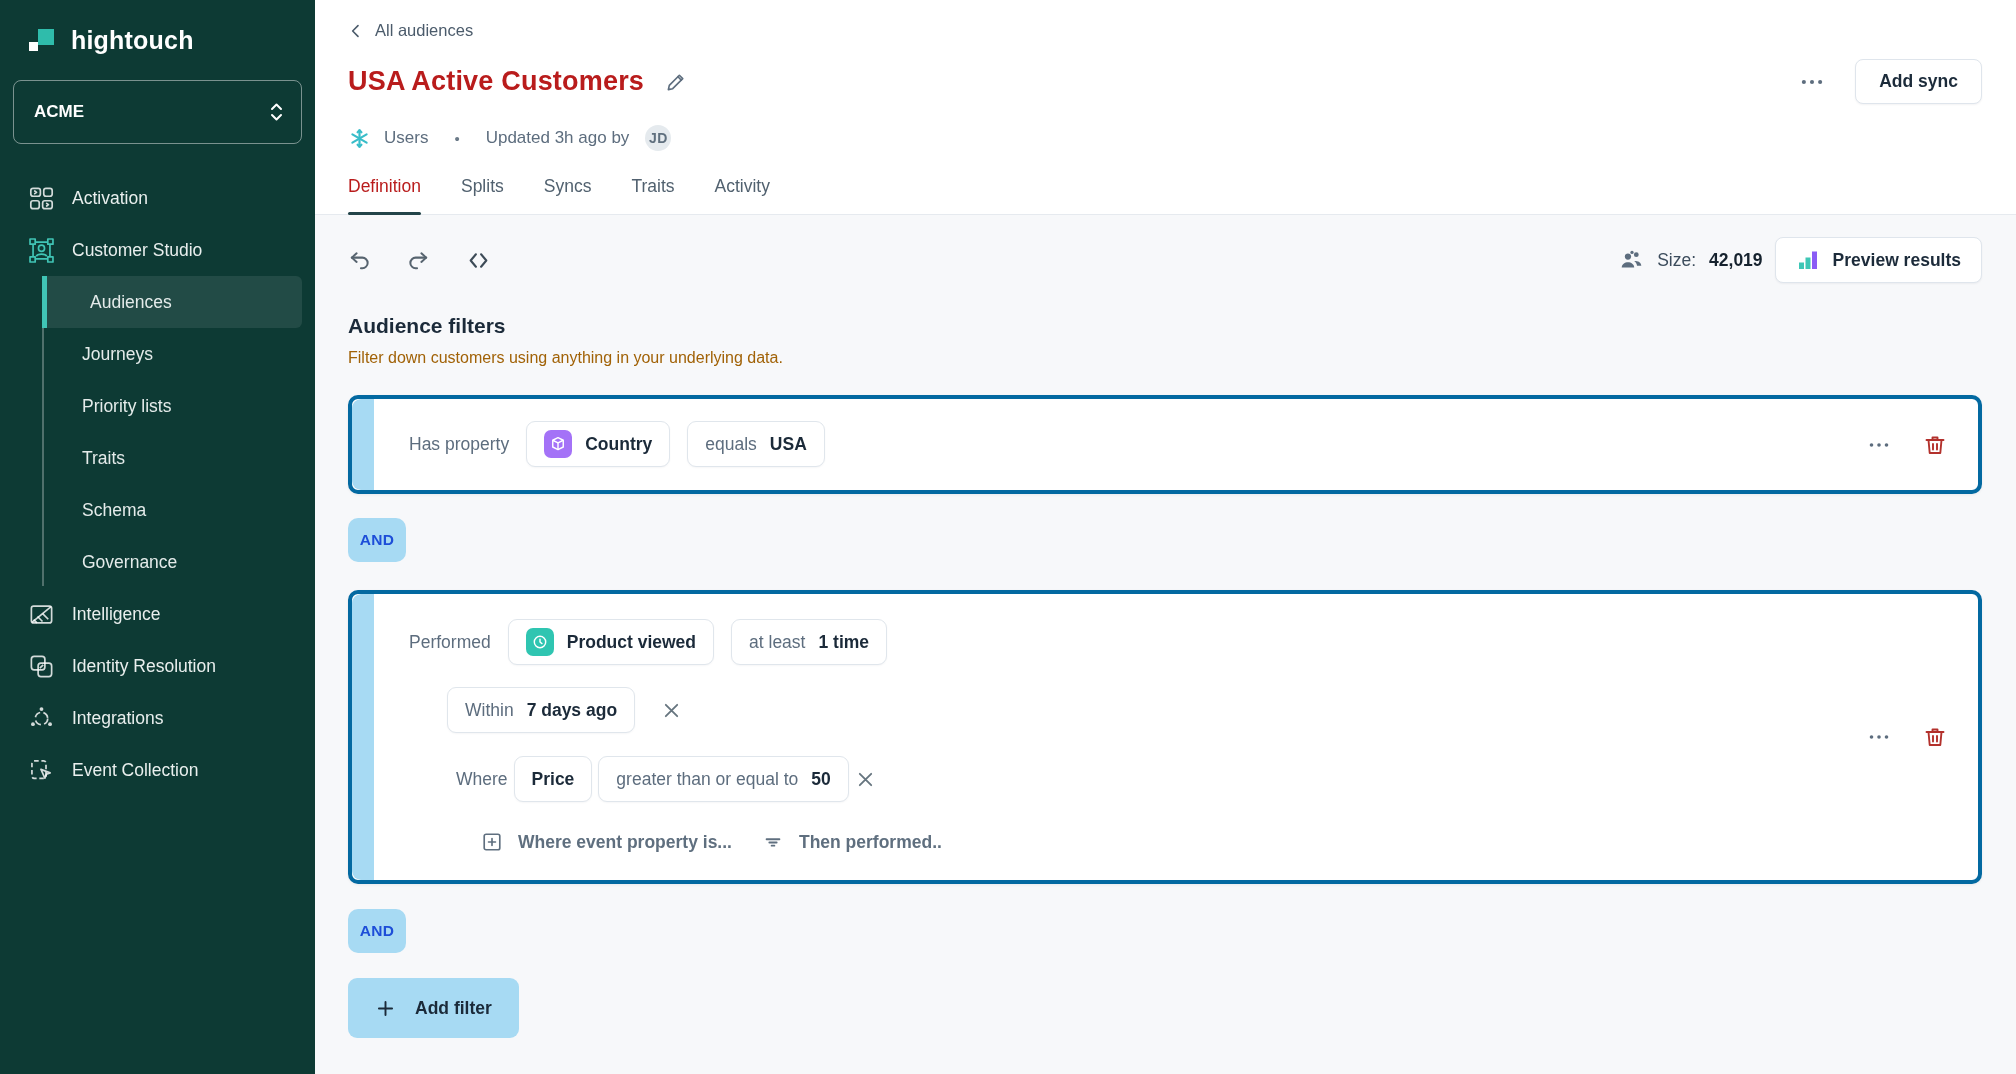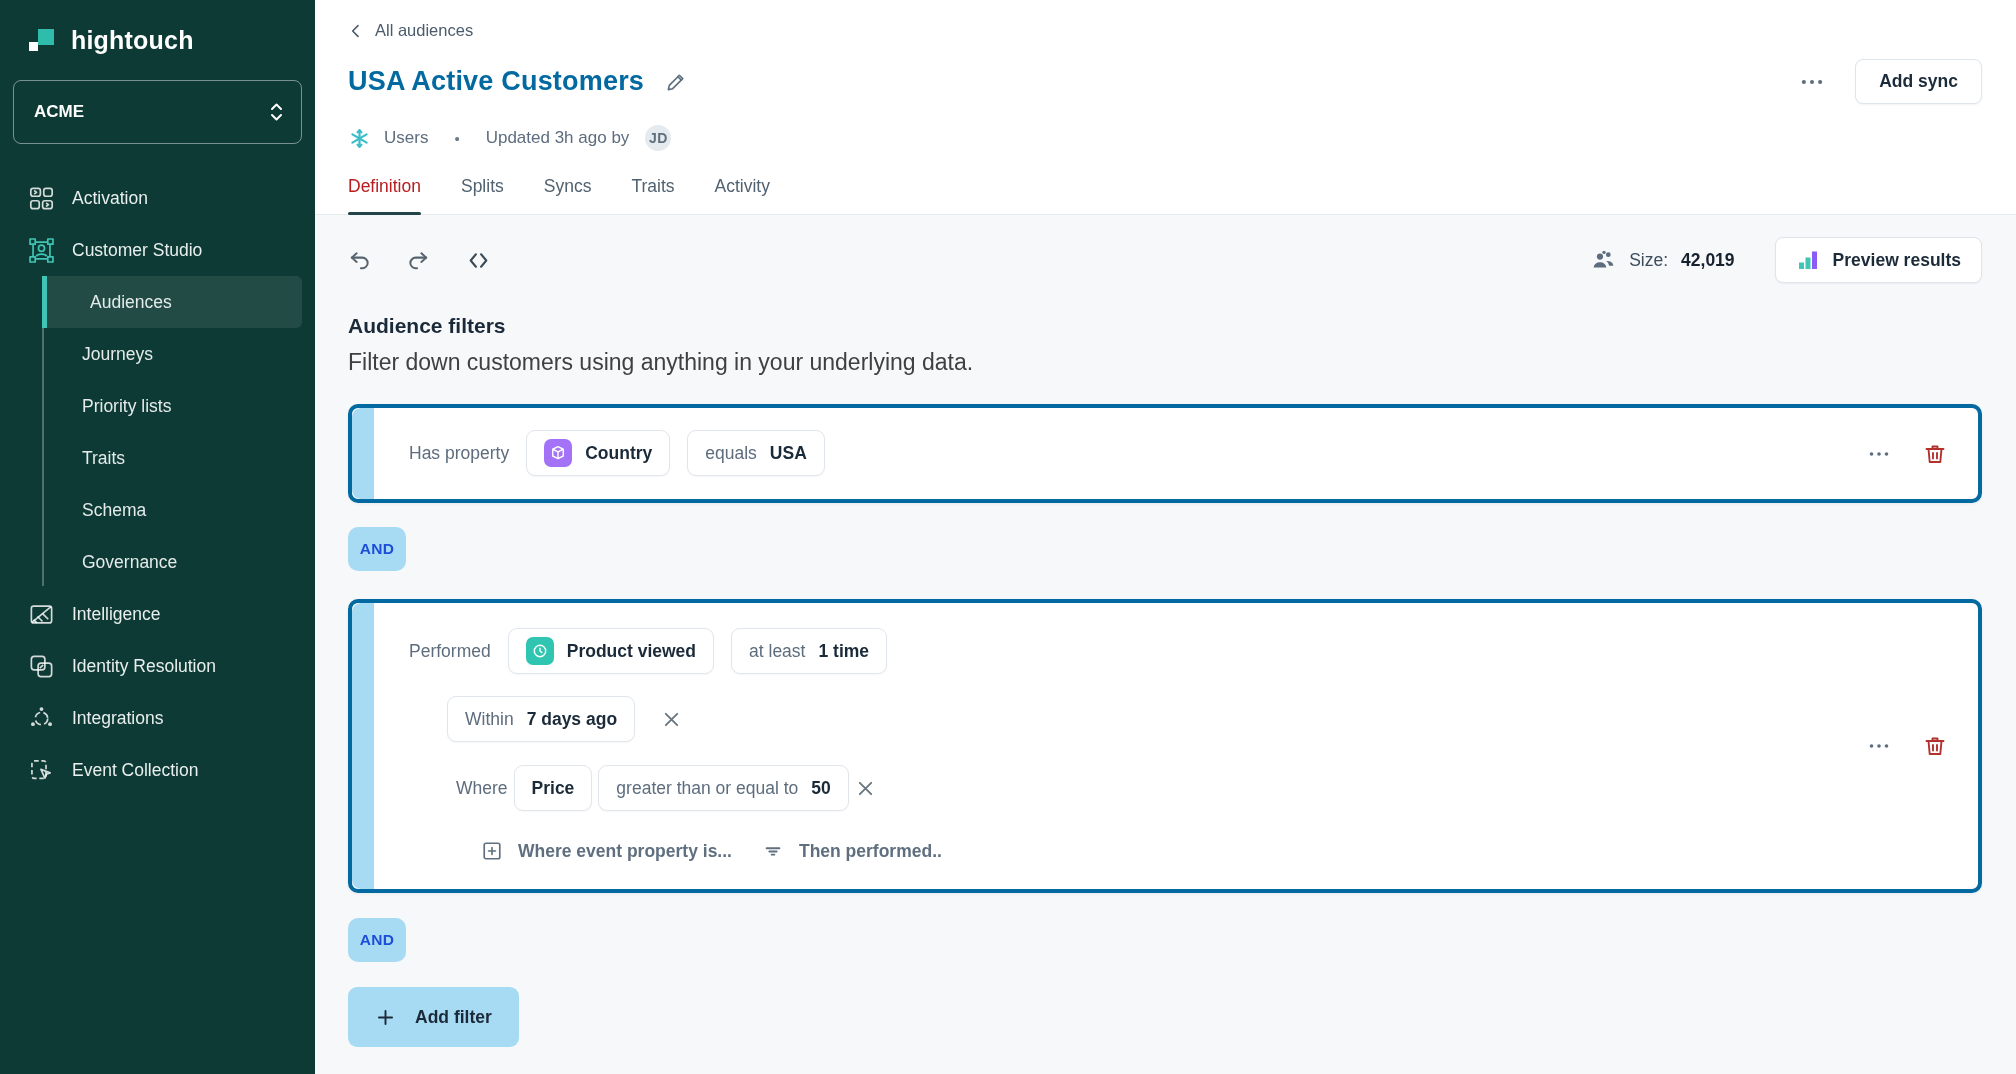--- a/index.html
+++ b/index.html
@@ -47,21 +47,21 @@
   }
 
   
   .main { flex:1; display:flex; flex-direction:column; min-width:0; background:#fff; }
   .page-header { padding:0 34px 0 33px; background:#fff; }
   .breadcrumb {
     display:flex; align-items:center; gap:11px; padding-top:21px;
     font-size:16.5px; color:#4b5b6b; cursor:pointer; width:max-content;
   }
   .title-row { display:flex; align-items:center; margin-top:19px; }
-  .page-title { font-size:27px; font-weight:700; color:#0369a1; letter-spacing:.2px; }
+  .page-title { font-size:27px; font-weight:700; color:#b91c1c; letter-spacing:.2px; }
   .pencil-btn { margin-left:21px; color:#5d6d7e; cursor:pointer; }
   .title-actions { margin-left:auto; display:flex; align-items:center; gap:30px; }
   .more-dots { color:#5d6d7e; cursor:pointer; }
   .add-sync-btn {
     height:45px; padding:0 23px; background:#fff; border:1px solid #dfe5ec; border-radius:8px;
     font-family:"Liberation Sans",sans-serif; font-size:17.5px; font-weight:700; color:#1c2b3a;
     box-shadow:0 1px 2px rgba(16,24,40,.05); cursor:pointer;
   }
   .meta-row { display:flex; align-items:center; margin-top:21px; font-size:17px; color:#5d6d7e; }
   .meta-row .src-label { margin-left:13px; }
@@ -81,31 +81,31 @@
     content:''; position:absolute; left:0; right:0; bottom:-1px; height:3px;
     background:#234449; border-radius:2px;
   }
 
   
   .content { flex:1; background:#f7f8fa; padding:0 34px 0 33px; overflow:hidden; }
   .toolbar { display:flex; align-items:center; margin-top:22px; height:46px; }
   .history-icons { display:flex; align-items:center; gap:36px; color:#57646f; }
   .history-icons .icon-btn { cursor:pointer; }
   .code-icon { color:#3d4b57; }
-  .toolbar-right { margin-left:auto; display:flex; align-items:center; gap:40px; }
+  .toolbar-right { margin-left:auto; display:flex; align-items:center; gap:12px; }
   .size-group { display:flex; align-items:center; gap:13px; font-size:17.5px; color:#3c4c5c; }
   .size-value { font-weight:700; color:#16222e; }
   .preview-btn {
     height:46px; padding:0 20px; display:flex; align-items:center; gap:13px;
     background:#fff; border:1px solid #dfe5ec; border-radius:8px;
     font-family:"Liberation Sans",sans-serif; font-size:17.5px; font-weight:700; color:#1c2b3a;
     box-shadow:0 1px 2px rgba(16,24,40,.05); cursor:pointer;
   }
   .section-title { margin-top:31px; font-size:21px; font-weight:700; color:#1b2a39; }
-  .section-desc { margin-top:11px; font-size:23px; color:#404040; }
+  .section-desc { margin-top:11px; font-size:16px; color:#a16207; }
 
   .filter-card {
     position:relative; margin-top:28px; background:#fff;
     border:4px solid #0369a1; border-radius:10px;
     box-shadow:0 1px 3px rgba(16,24,40,.06); padding-left:22px;
   }
   .filter-card::before {
     content:''; position:absolute; left:0; top:0; bottom:0; width:22px;
     background:#a7daf3; border-radius:9px 0 0 9px;
   }

